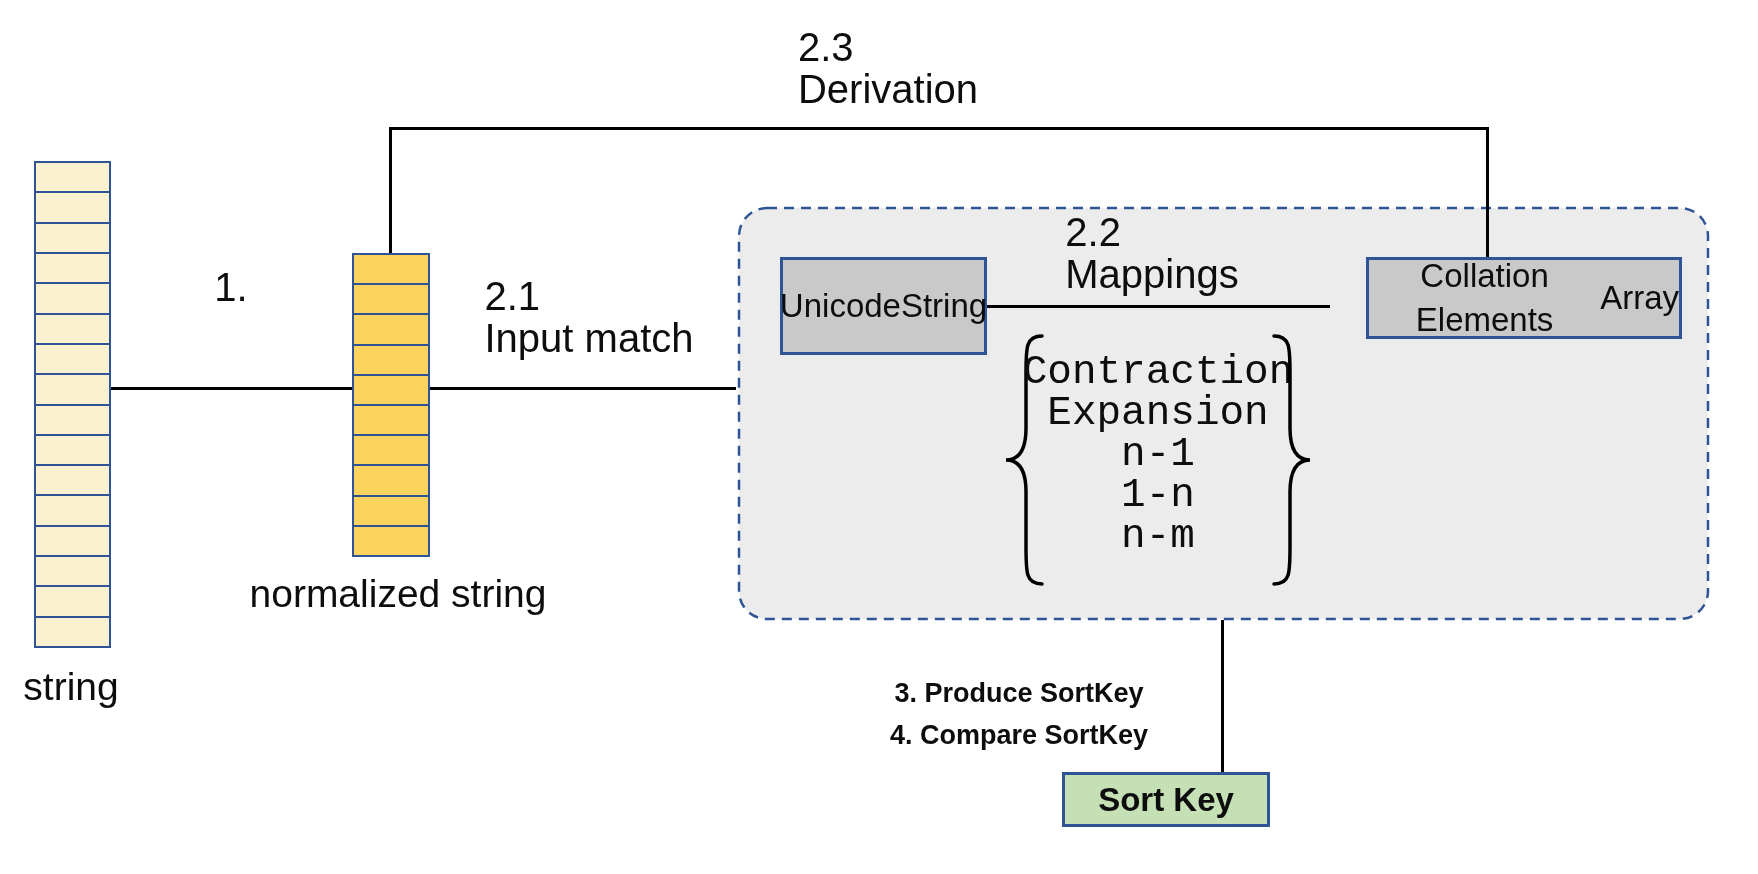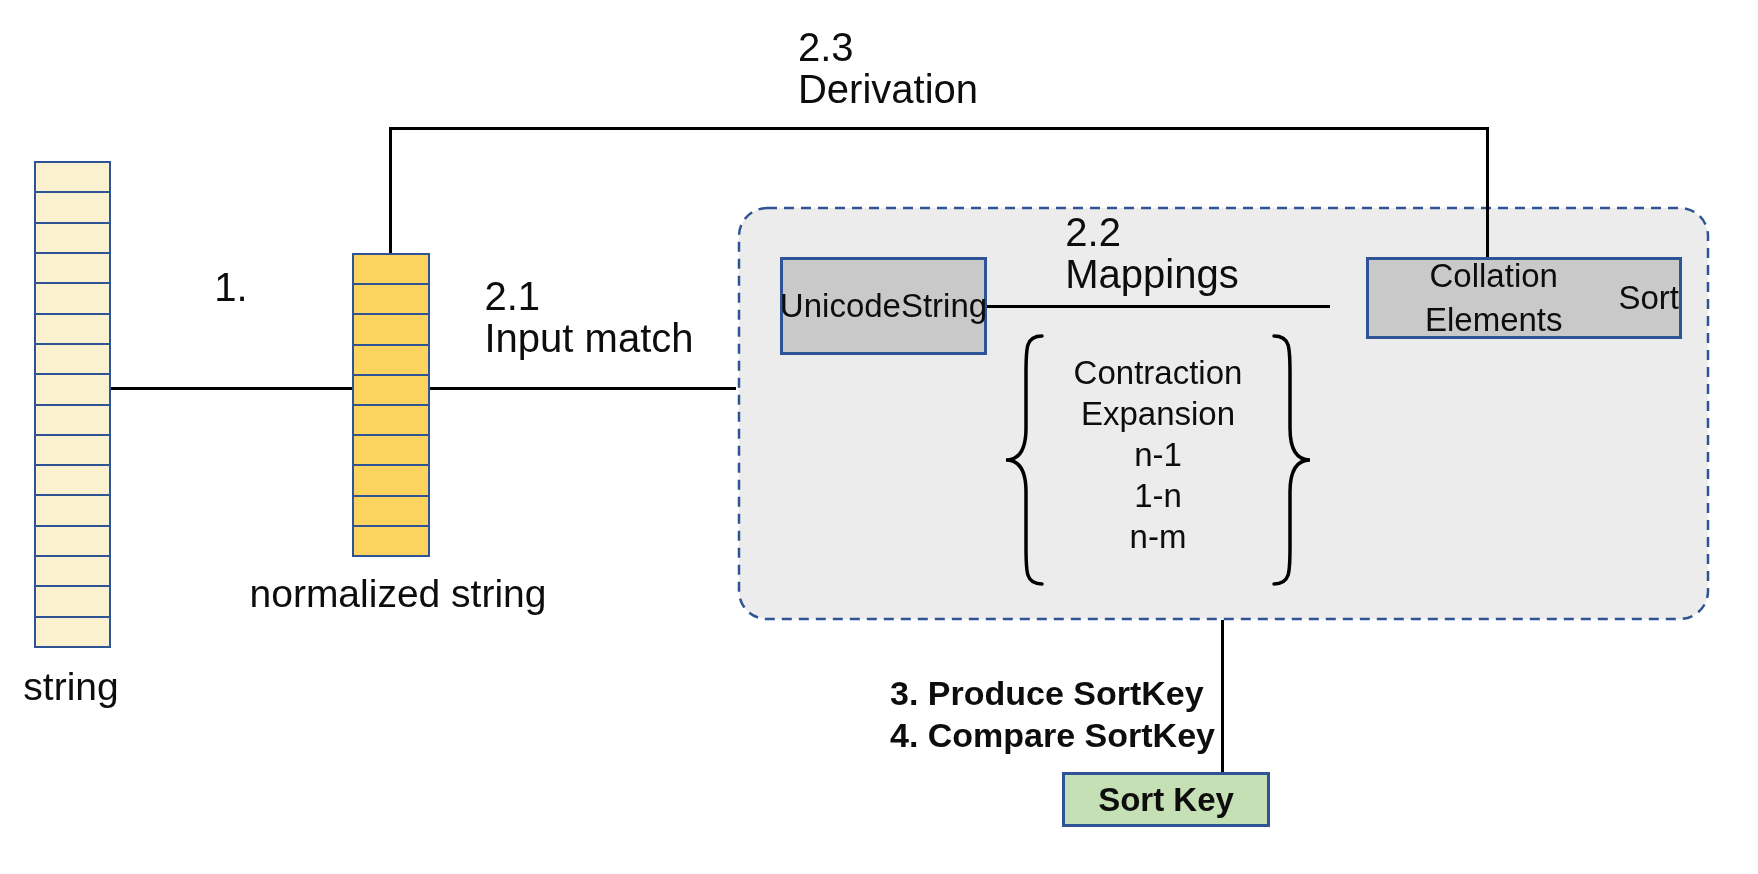--- a/index.html
+++ b/index.html
@@ -25,37 +25,37 @@
   #line-sortkey{left:1221px;top:620px;width:3px;height:153px;}
   
   #mapping-panel{left:737px;top:206px;width:973px;height:415px;z-index:1;}
   
   .step-label{position:absolute;transform:translateX(-50%);text-align:left;
     font-weight:normal;font-size:40px;line-height:42px;white-space:nowrap;z-index:4;}
   #label-normalization{left:231px;top:266px;}
   #label-input-match{left:589px;top:275px;}
   #label-derivation{left:888px;top:26px;}
   #label-mappings{left:1152px;top:211px;}
-  #label-sortkeys{position:absolute;left:890px;top:672px;font-weight:bold;font-size:34px;
-    line-height:42px;white-space:nowrap;z-index:4;}
+  #label-sortkeys{position:absolute;left:890px;top:672px;font-weight:bold;font-size:27px;
+    line-height:42px;white-space:nowrap;z-index:4;text-align:center;}
   
   .plain-label{position:absolute;transform:translateX(-50%);font-size:39px;white-space:nowrap;z-index:4;}
   #label-string{left:71px;top:665px;}
   #label-normalized-string{left:398px;top:572px;}
   
   .node-box{position:absolute;box-sizing:border-box;border:3px solid #2F5496;
     display:flex;flex-direction:row;align-items:center;justify-content:center;
     text-align:center;font-size:33px;line-height:44px;z-index:3;}
   #unicode-box{left:780px;top:257px;width:207px;height:98px;background:#C9C9C9;}
   #collation-box{left:1366px;top:257px;width:316px;height:82px;background:#C9C9C9;}
   #sortkey-box{left:1062px;top:772px;width:208px;height:55px;background:#C5E0B4;
     font-weight:bold;font-size:33px;line-height:55px;flex-direction:row;}
   
   #mapping-list{position:absolute;left:1158px;top:352px;transform:translateX(-50%);
-    text-align:center;font-size:33px;line-height:41px;z-index:3;white-space:nowrap;}
+    text-align:center;font-size:41px;line-height:41px;z-index:3;white-space:nowrap;font-family:Liberation Mono, monospace;}
   .brace-svg{position:absolute;z-index:3;}
   #brace-left{left:1002px;top:333px;}
   #brace-right{left:1270px;top:333px;}
 </style>
 </head>
 <body>
 
 <div id="canvas">
 
   <svg id="mapping-panel" class="abs" width="973" height="415" viewBox="0 0 973 415">
@@ -128,21 +128,21 @@
     <div>4. Compare SortKey</div>
   </div>
 
   <div id="unicode-box" class="node-box">
     <div>Unicode</div>
     <div>String</div>
   </div>
 
   <div id="collation-box" class="node-box">
     <div>Collation Elements</div>
-    <div>Sort</div>
+    <div>Array</div>
   </div>
 
   <svg id="brace-left" class="brace-svg" width="44" height="254" viewBox="0 0 44 254">
     <path d="M 40 3 C 24 3, 24 14, 24 40 L 24 95 C 24 115, 18 127, 4 127 C 18 127, 24 139, 24 159 L 24 214 C 24 240, 24 251, 40 251" fill="none" stroke="#000" stroke-width="3.5" stroke-linecap="round"></path>
   </svg>
   <div id="mapping-list">
     <div>Contraction</div>
     <div>Expansion</div>
     <div>n-1</div>
     <div>1-n</div>

